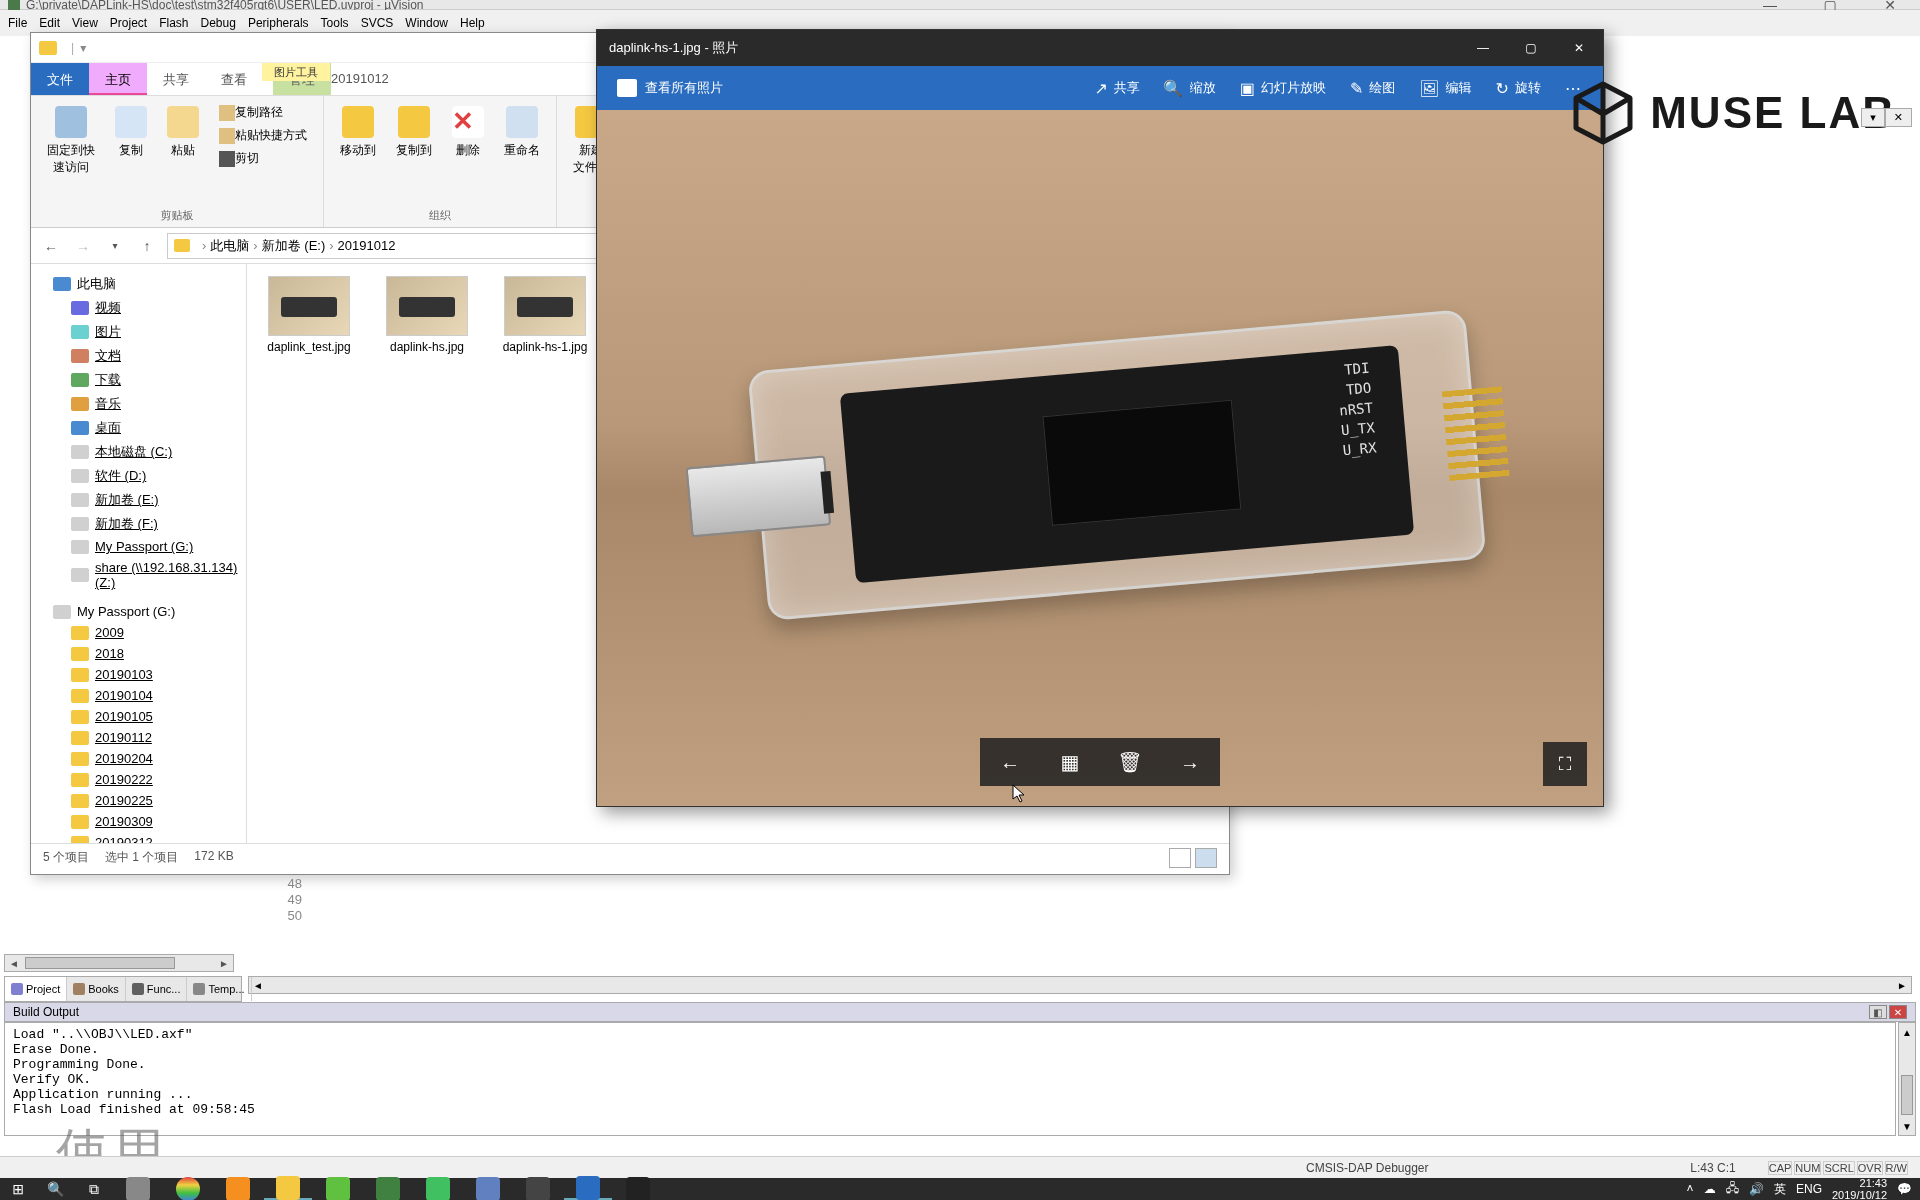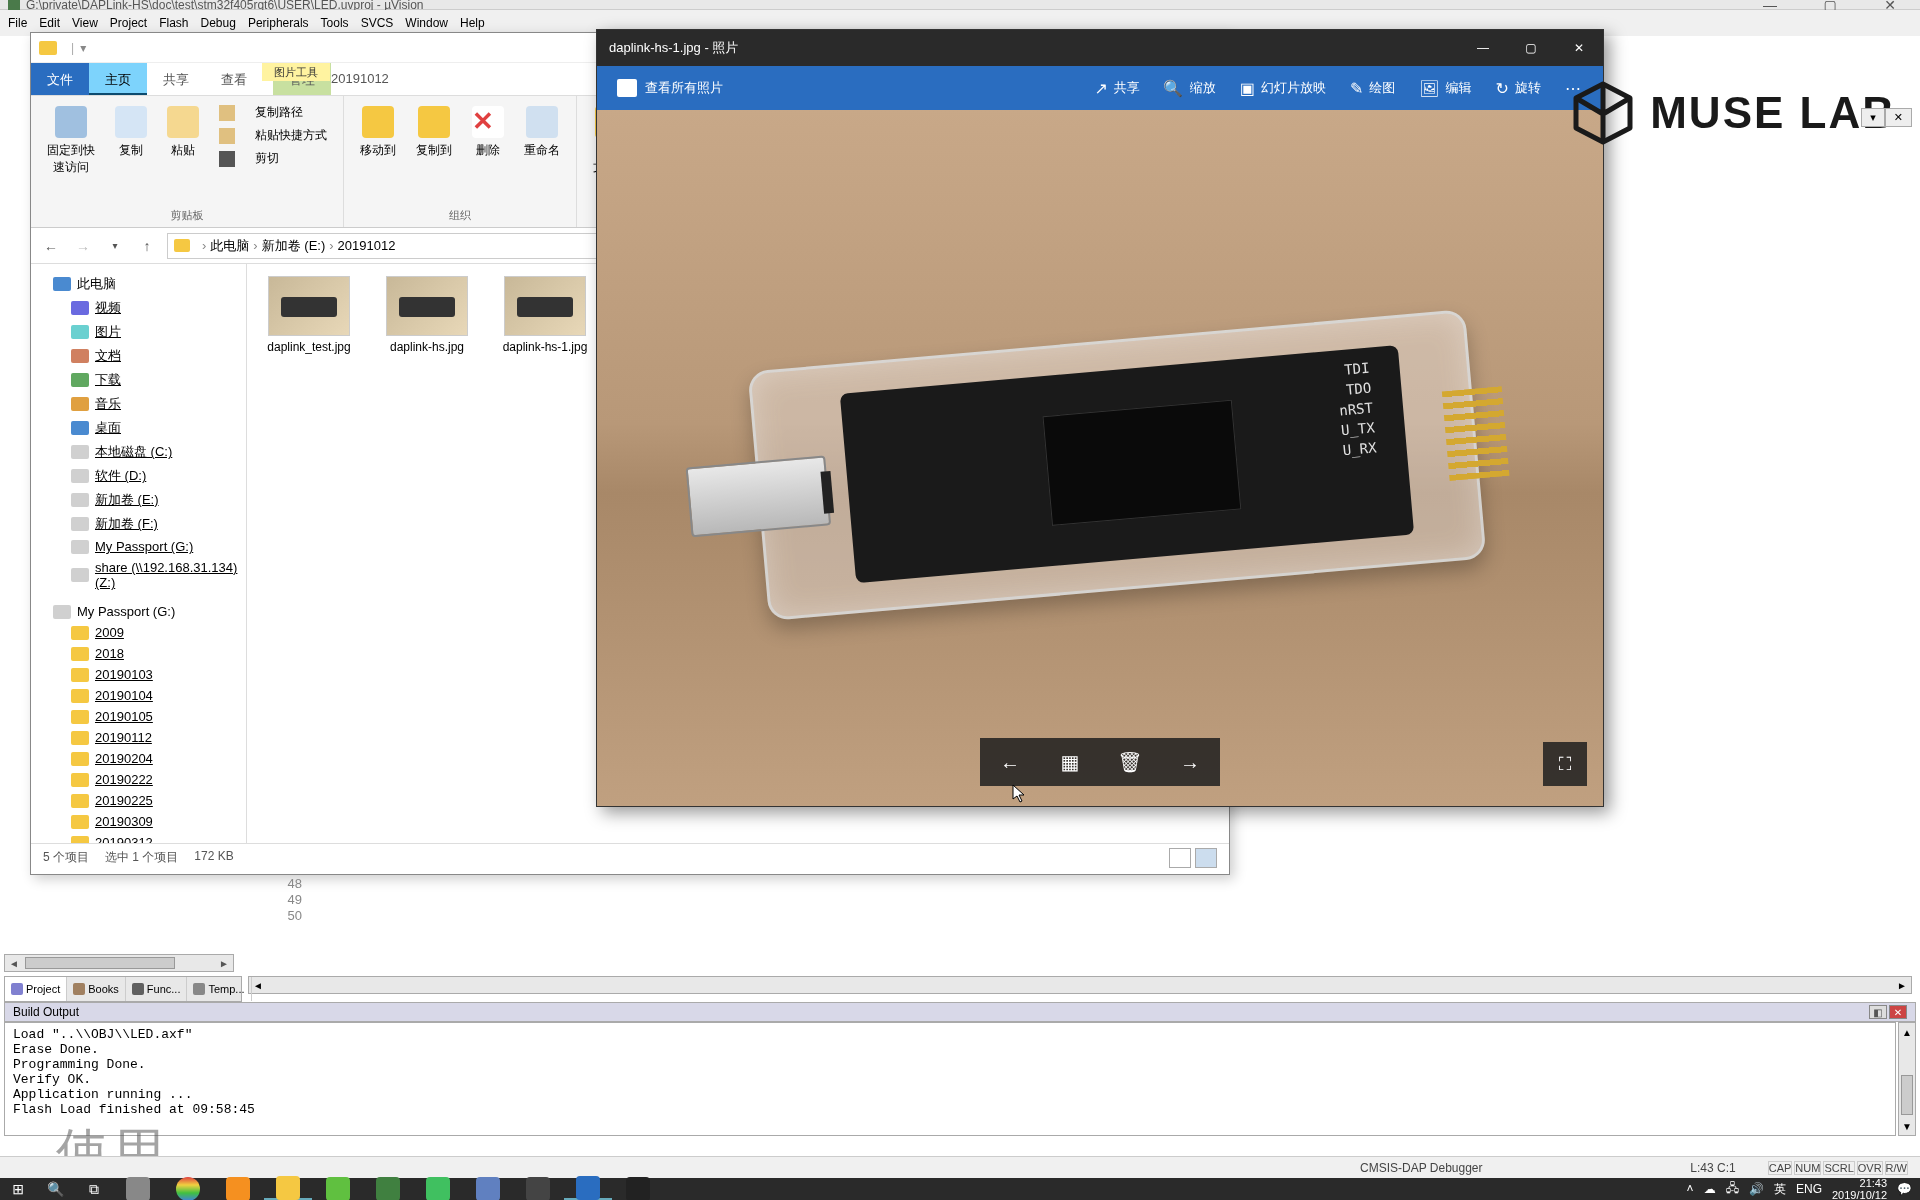--- a/index.html
+++ b/index.html
@@ -12,33 +12,33 @@
 .uvision-winbtns span { width: 60px; height: 10px; display: flex; align-items: center; justify-content: center; font-size: 14px; color: #555; }
 .uvision-menubar { position: absolute; top: 10px; left: 0; right: 0; height: 26px; font-size: 12px; display: flex; align-items: center; gap: 12px; padding-left: 8px; background: #f0f0f0; }
 
 
 .explorer { position: absolute; top: 32px; left: 30px; width: 1200px; height: 843px; background: #fff; border: 1px solid #888; box-shadow: 4px 4px 12px rgba(0,0,0,.2); font-size: 12px; }
 .ex-titlebar { height: 30px; background: #fff; display: flex; align-items: center; padding: 0 8px; border-bottom: 1px solid #eee; }
 .ex-folder-icon { width: 18px; height: 14px; background: #f5c842; border-radius: 2px; margin-right: 8px; }
 .ex-sep { color: #aaa; margin: 0 6px; }
 .ex-tabs { height: 33px; display: flex; border-bottom: 1px solid #ddd; }
 .ex-tab { padding: 8px 16px; font-size: 13px; color: #555; cursor: pointer; }
-.ex-tab.active { background: #7dd3fc; border-bottom: 2px solid #0c4a6e; color: #000; }
+.ex-tab.active { background: #f0abfc; border-bottom: 2px solid #ec4899; color: #000; }
 .ex-tab.contextual { background: #c8e0a0; color: #555; }
 .ex-tab.ctxlabel { background: #fff3a0; color: #333; padding: 2px 12px; font-size: 11px; height: 18px; position: absolute; top: 30px; left: 231px; }
 .ex-date-context { position: absolute; top: 38px; left: 300px; font-size: 13px; color: #555; }
 
 .ex-ribbon { height: 132px; background: #f5f5f5; border-bottom: 1px solid #ccc; display: flex; font-size: 12px; }
 .rib-group { padding: 6px 12px 4px; border-right: 1px solid #ddd; display: flex; flex-direction: column; align-items: center; }
 .rib-group-title { font-size: 11px; color: #666; margin-top: auto; }
 .rib-items { display: flex; gap: 12px; }
 .rib-big { display: flex; flex-direction: column; align-items: center; gap: 4px; padding: 4px; cursor: pointer; }
 .rib-big-icon { width: 32px; height: 32px; background: #d5e5f5; border-radius: 4px; }
 .rib-small-col { display: flex; flex-direction: column; gap: 2px; }
-.rib-small { display: flex; align-items: center; gap: 20px; padding: 2px 4px; cursor: pointer; }
+.rib-small { display: flex; align-items: center; gap: 0; padding: 2px 4px; cursor: pointer; }
 .rib-small-icon { width: 16px; height: 16px; background: #e0c080; }
 
 .ex-addr { height: 36px; display: flex; align-items: center; gap: 8px; padding: 0 8px; border-bottom: 1px solid #ddd; }
 .nav-arrow { width: 24px; height: 24px; display: flex; align-items: center; justify-content: center; color: #555; cursor: pointer; font-size: 14px; }
 .addr-bar { flex: 1; height: 26px; border: 1px solid #ccc; display: flex; align-items: center; padding: 0 6px; gap: 4px; font-size: 13px; }
 .addr-seg { cursor: pointer; }
 .addr-chev { color: #888; }
 
 .ex-body { display: flex; height: calc(100% - 262px); }
 .ex-nav { width: 216px; border-right: 1px solid #ddd; overflow-y: auto; padding: 8px 0; }
@@ -125,21 +125,21 @@
 .logo { position: absolute; top: 78px; right: 24px; display: flex; align-items: center; gap: 12px; font-size: 44px; font-weight: 700; letter-spacing: 2px; color: #1a1a1a; font-family: "Arial Black", sans-serif; }
 .logo-icon { width: 70px; height: 70px; position: relative; }
 .logo-icon svg { width: 100%; height: 100%; }
 
 
 .editor-tabs { position: absolute; top: 108px; right: 8px; display: flex; font-size: 11px; }
 .etab { padding: 2px 8px; border: 1px solid #aaa; background: #eee; cursor: pointer; }
 
 
 .statusbar { position: absolute; bottom: 22px; left: 0; right: 0; height: 22px; background: #f0f0f0; border-top: 1px solid #ccc; font-size: 12px; display: flex; align-items: center; padding: 0 12px; color: #444; }
-.status-mid { position: absolute; left: 1360px; }
+.status-mid { position: absolute; left: 1306px; }
 .status-right { margin-left: auto; display: flex; gap: 2px; }
 .status-seg { padding: 0 0; border: 1px solid #ccc; font-size: 11px; }
 
 
 .taskbar { position: absolute; bottom: 0; left: 0; right: 0; height: 22px; background: #2a2a2a; display: flex; align-items: center; }
 .tb-left { display: flex; gap: 2px; height: 100%; }
 .tb-btn { width: 36px; height: 100%; display: flex; align-items: center; justify-content: center; color: #fff; font-size: 14px; cursor: pointer; }
 .tb-app { width: 48px; height: 100%; display: flex; align-items: center; justify-content: center; cursor: pointer; }
 .tb-app.active { border-bottom: 2px solid #6ab; }
 .app-ico { width: 24px; height: 24px; border-radius: 4px; }

